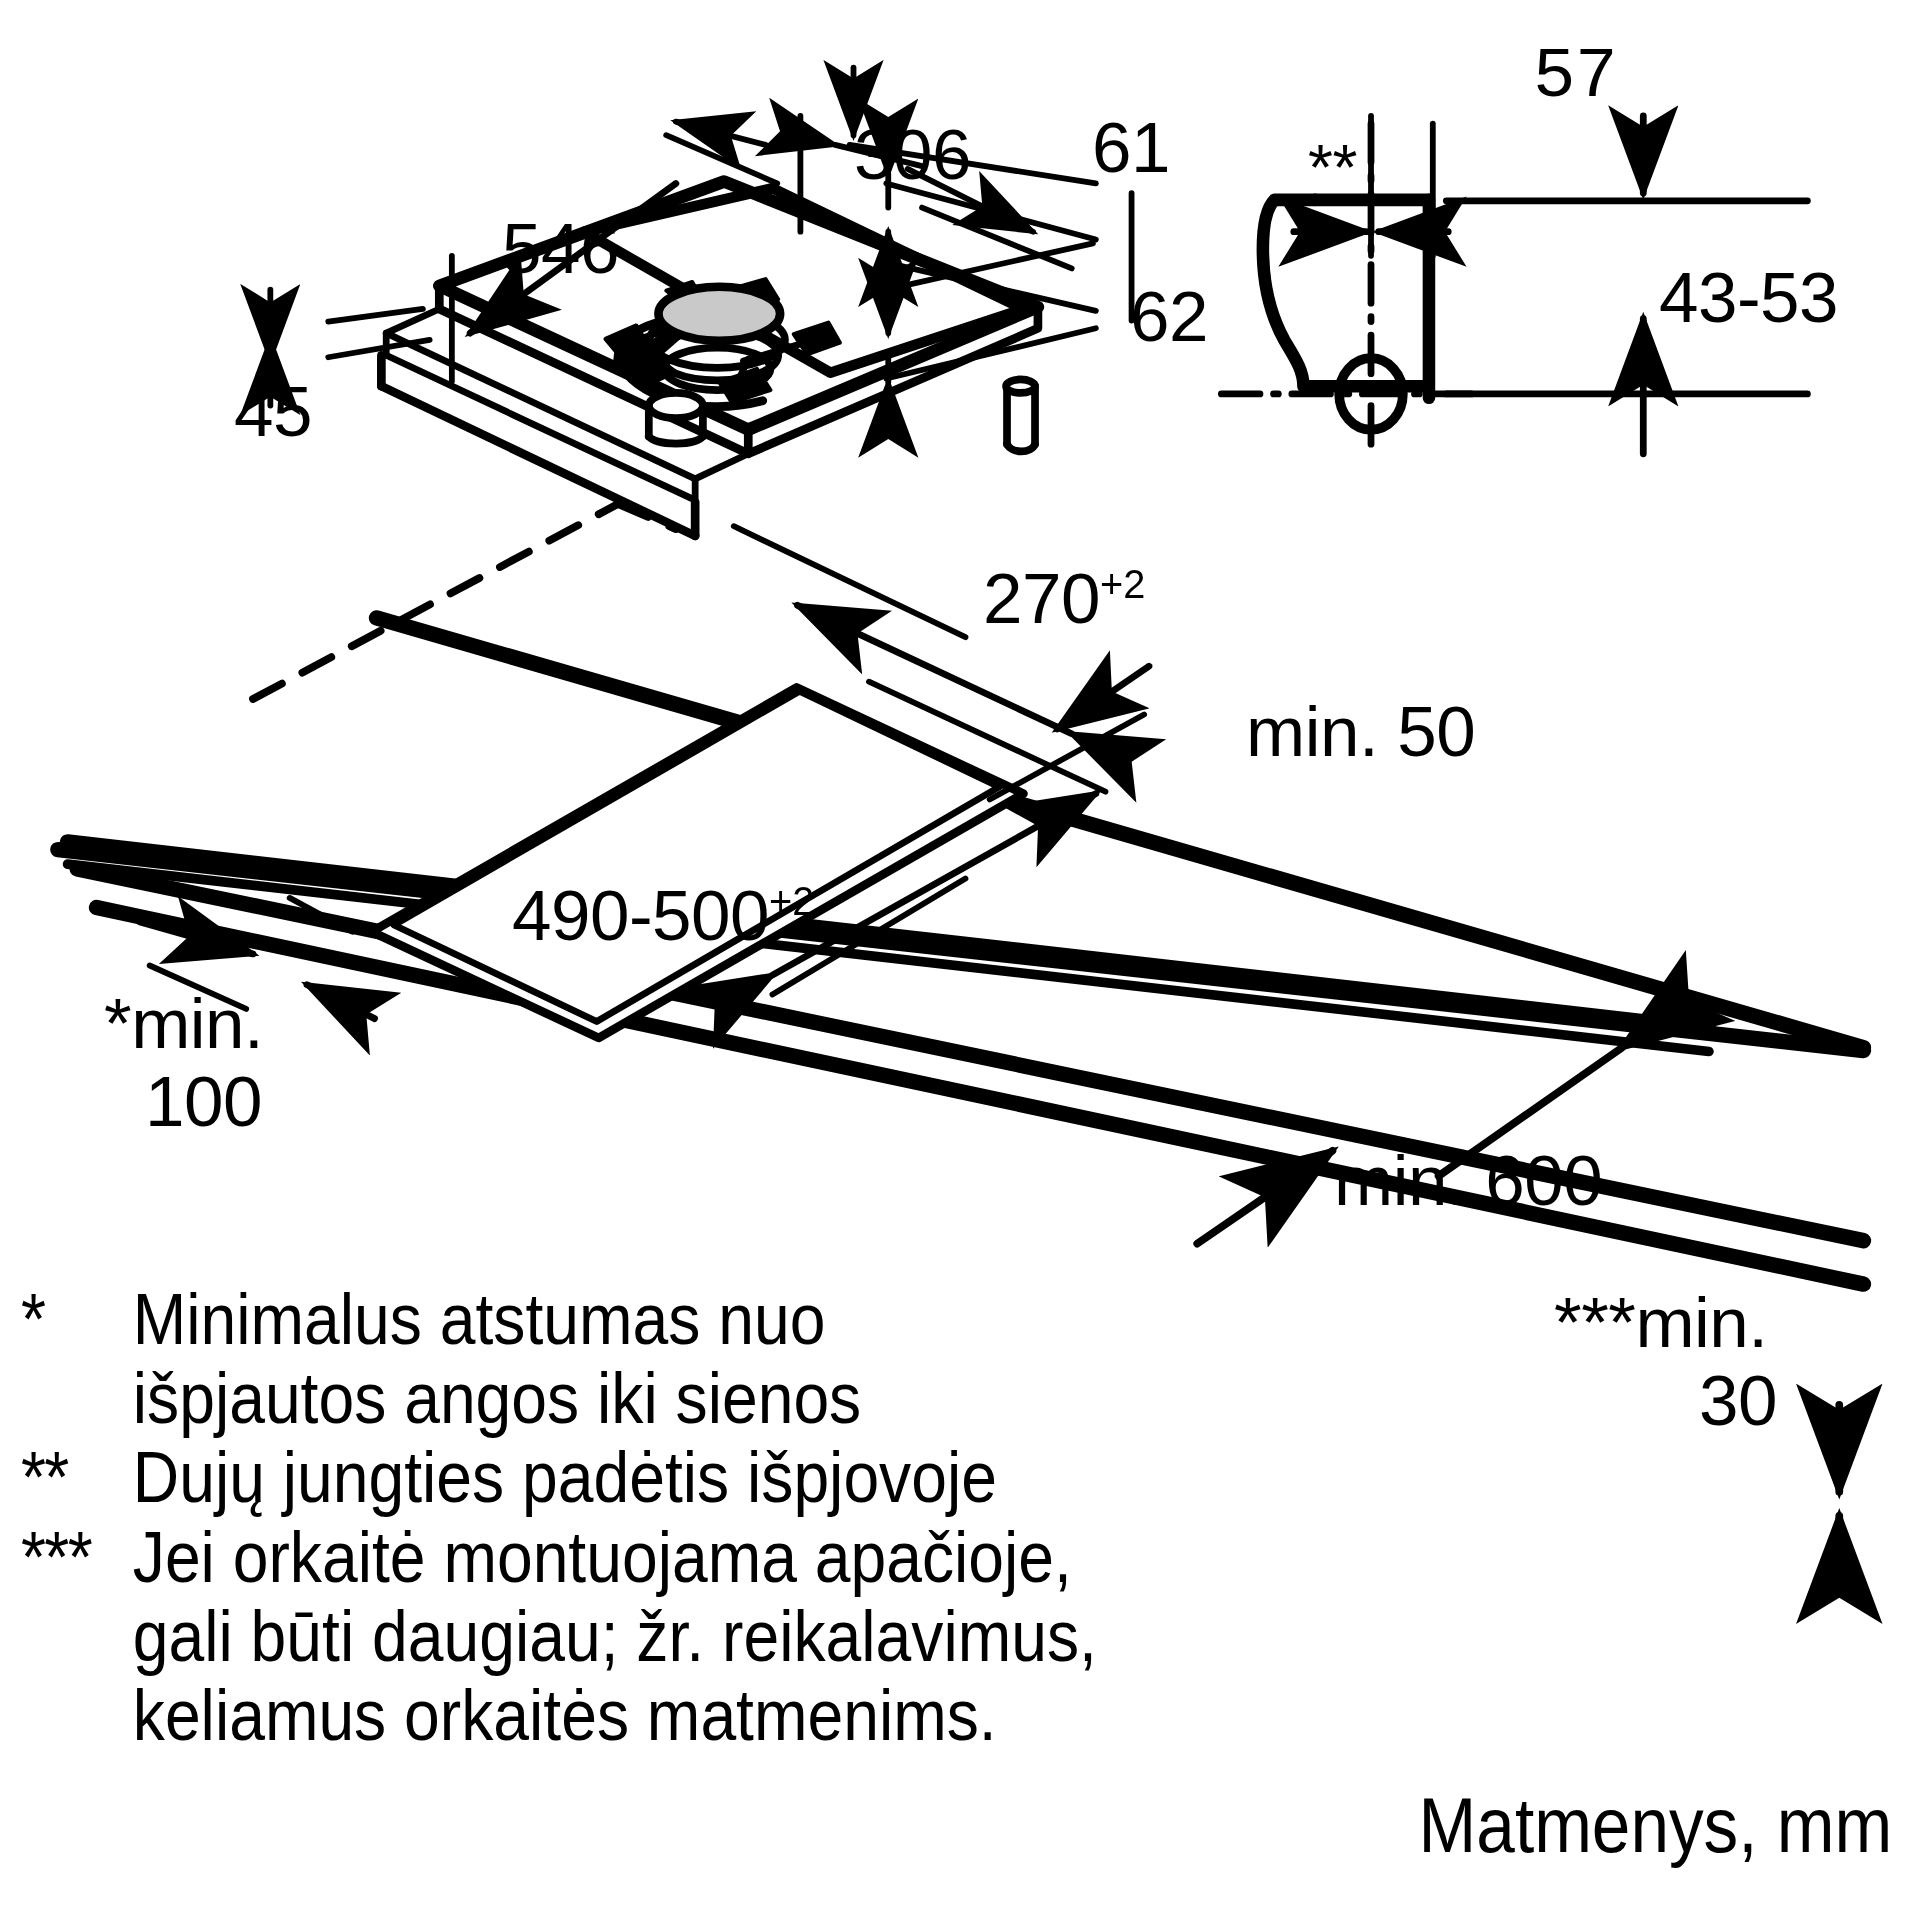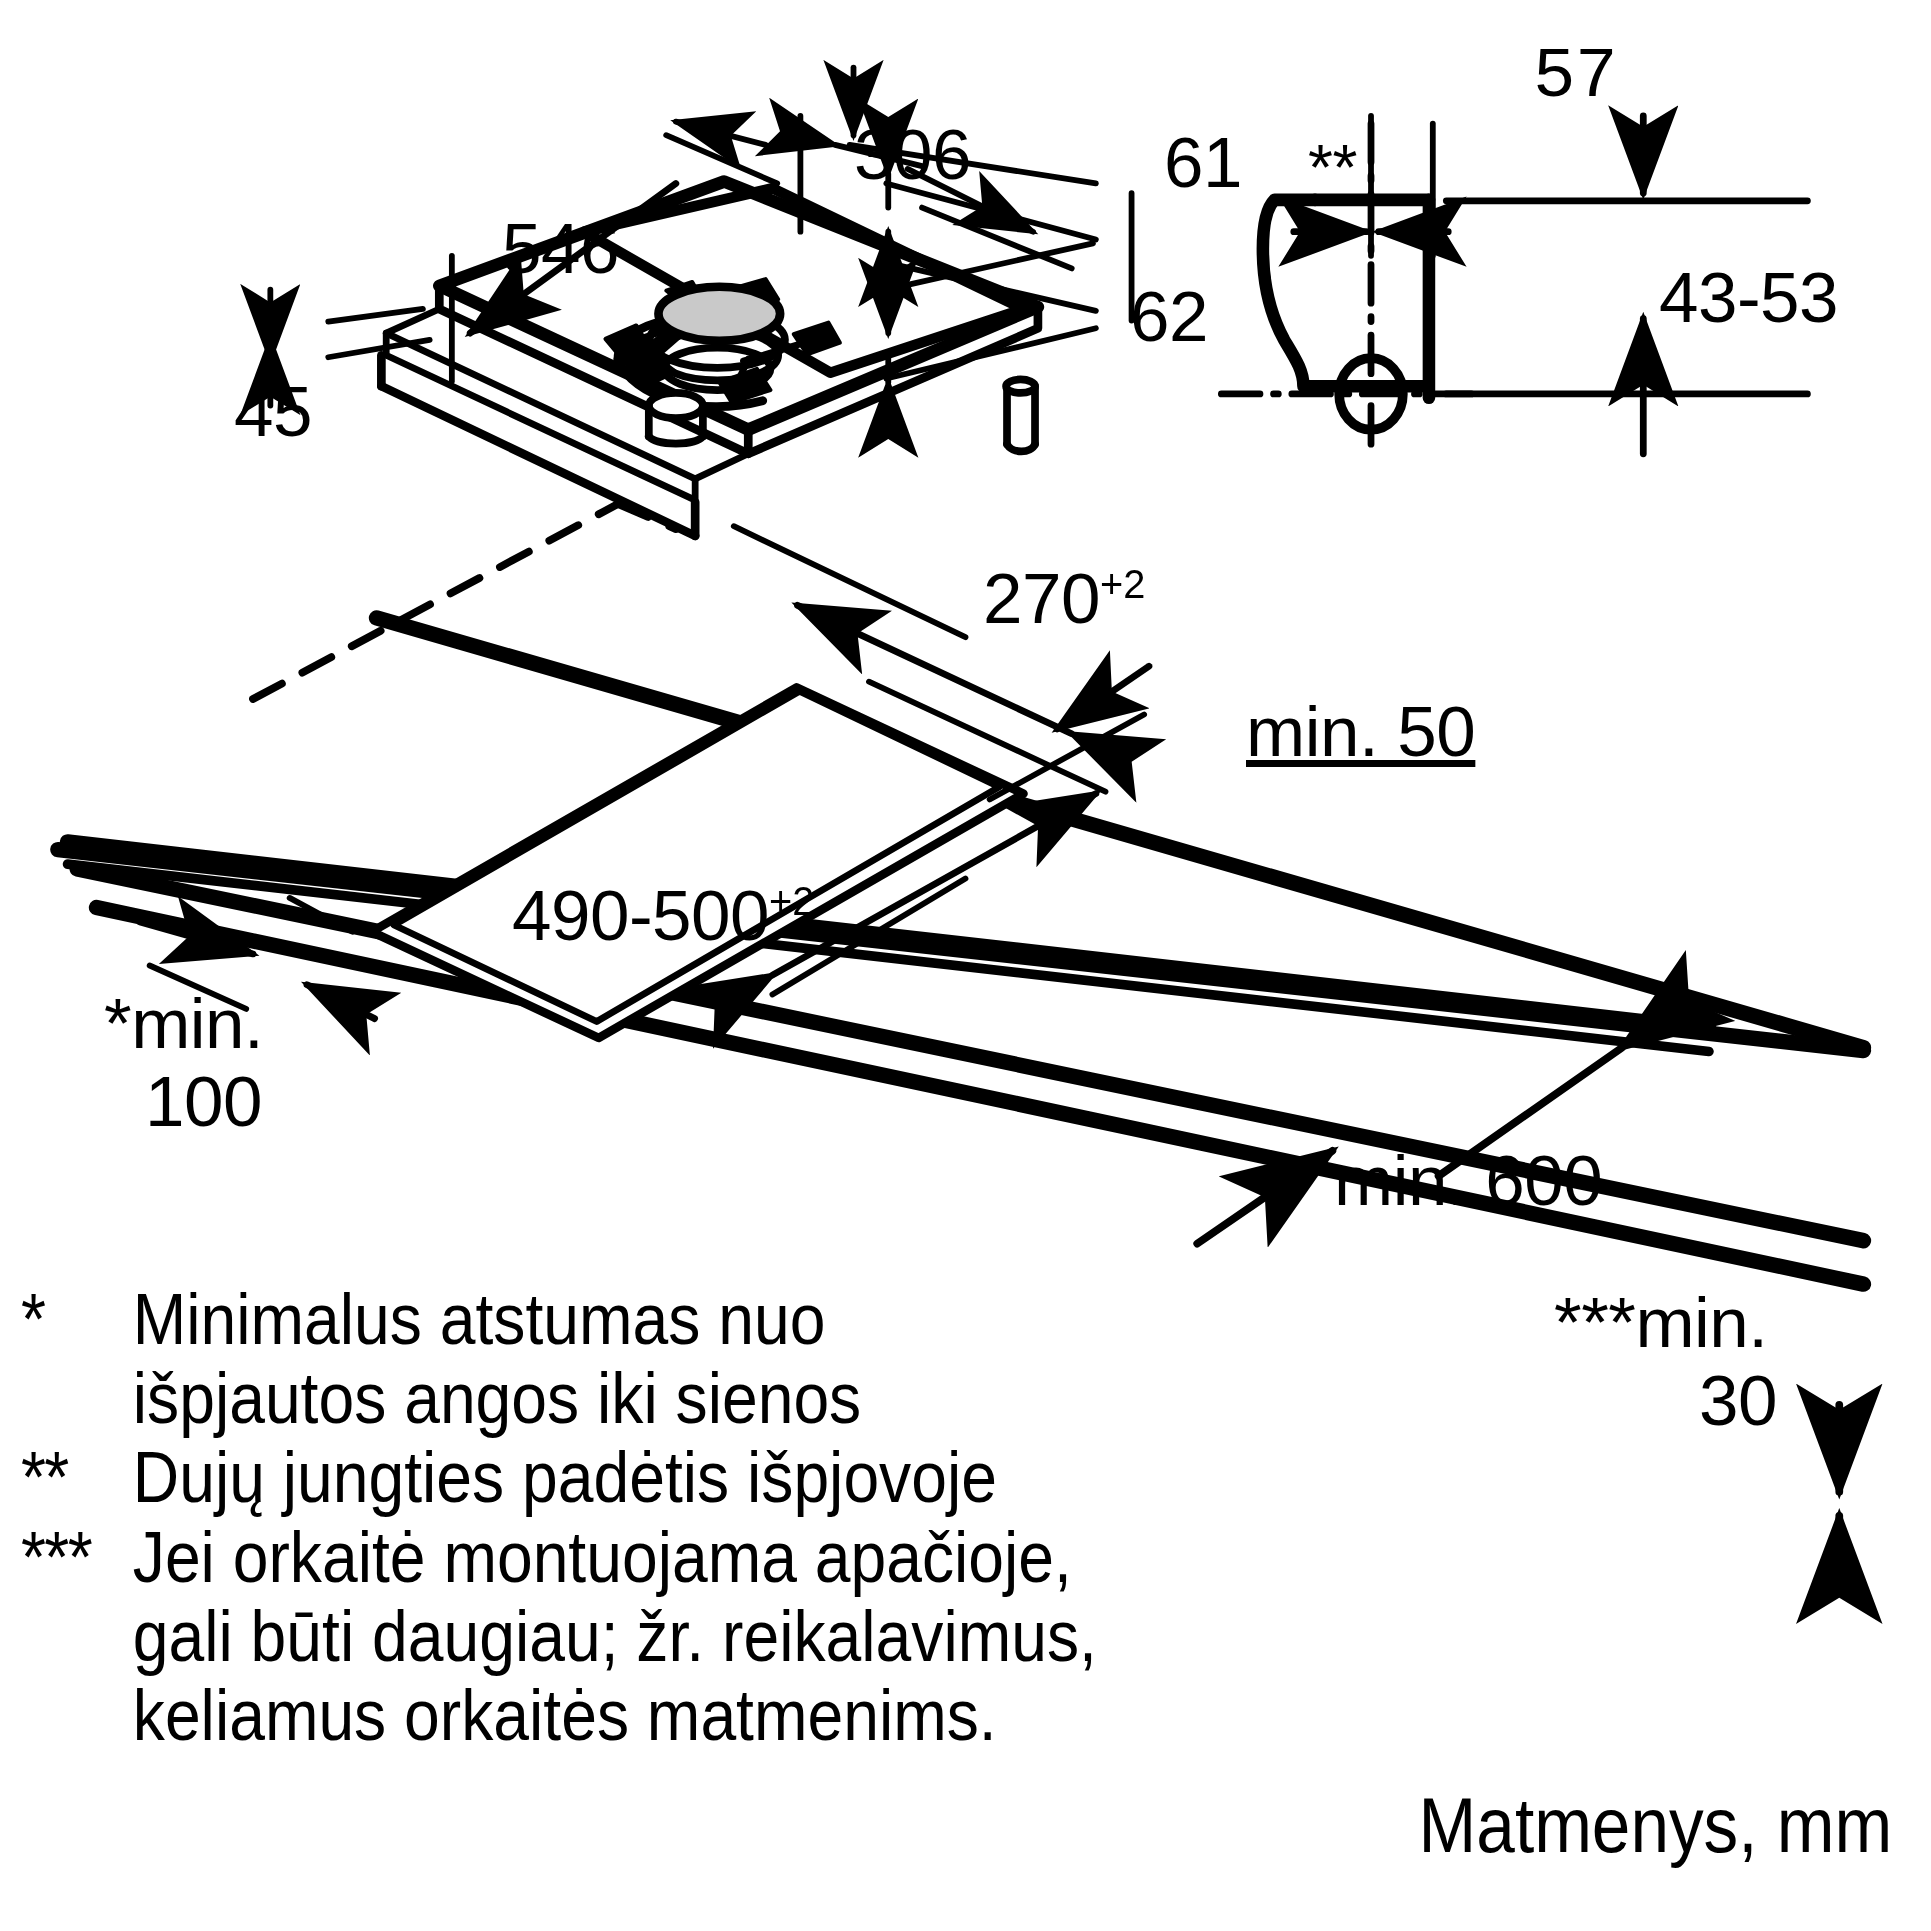--- a/index.html
+++ b/index.html
@@ -238,35 +238,35 @@
 
     </g>
   </svg>
 
   <div class="dim-text" style="left:502px;top:212px;">546</div>
 
   <div class="dim-text" style="left:854px;top:118px;text-align:right;">306</div>
 
   <div class="dim-text" style="left:234px;top:375px;">45</div>
 
-  <div class="dim-text" style="left:1164px;top:111px;margin-top:15px;">61</div>
+  <div class="dim-text" style="left:1092px;top:111px;">61</div>
 
   <div class="dim-text" style="left:1130px;top:280px;">62</div>
 
   <div class="dim-text" style="left:1308px;top:135px;font-size:64px;">**</div>
 
   <div class="dim-text" style="left:1533px;top:41px;font-family:Liberation Mono, monospace;">57</div>
 
   <div class="dim-text" style="left:1659px;top:261px;">43-53</div>
 
   <div class="dim-text" style="left:983px;top:562px;">
     <span>270</span><sup>+2</sup>
   </div>
 
-  <div class="dim-text" style="left:1246px;top:695px;text-decoration:underline;">min. 50</div>
+  <div class="dim-text" style="left:1246px;top:695px;">min. 50</div>
 
   <div class="dim-text" style="left:512px;top:879px;">
     <span>490-500</span><sup>+2</sup>
   </div>
 
   <div class="dim-text" style="left:104px;top:985px;line-height:1.1;">
     <span>*min.</span><br>
     <span style="margin-left:41px;display:inline-block;">100</span>
   </div>
 

